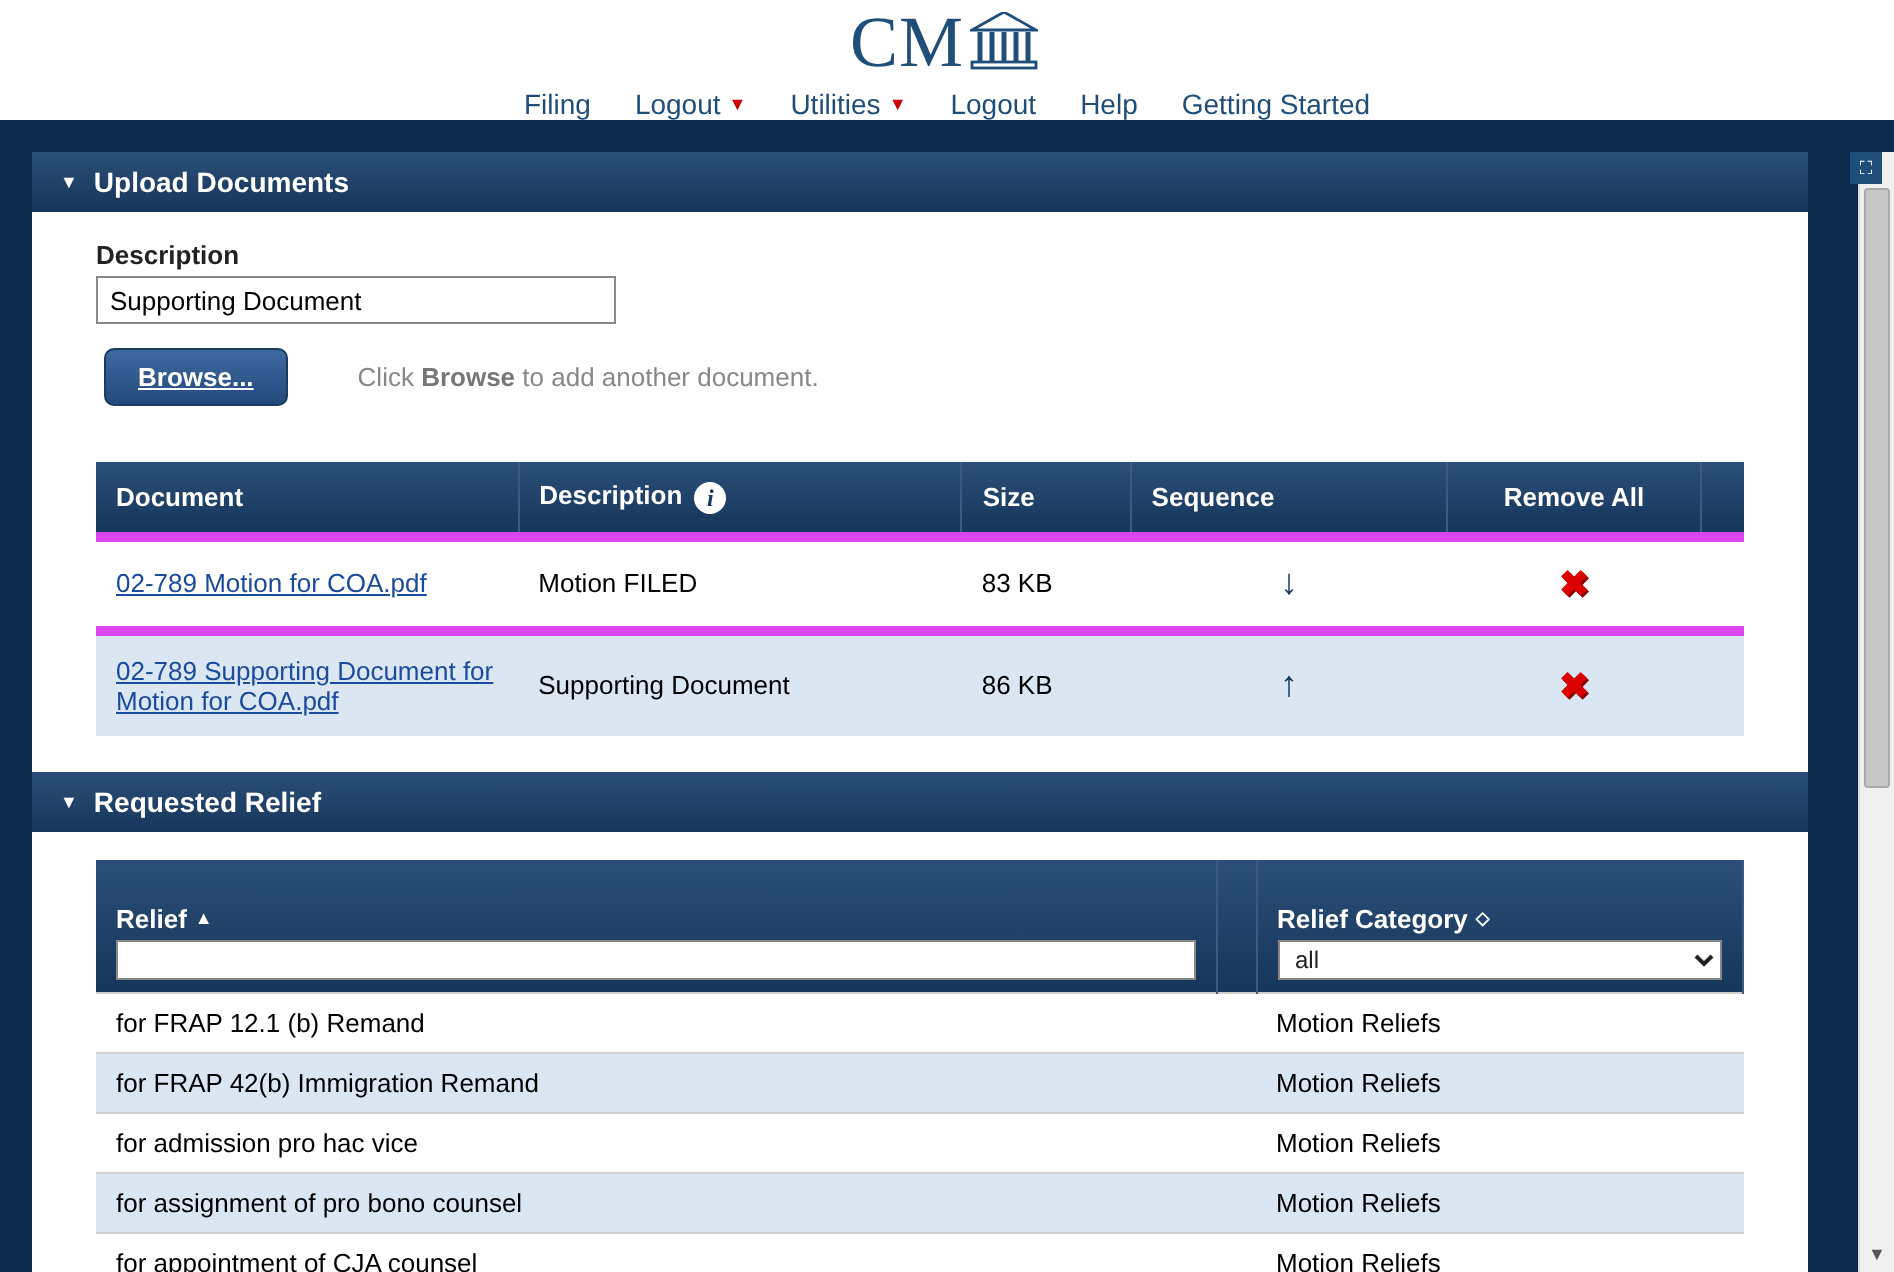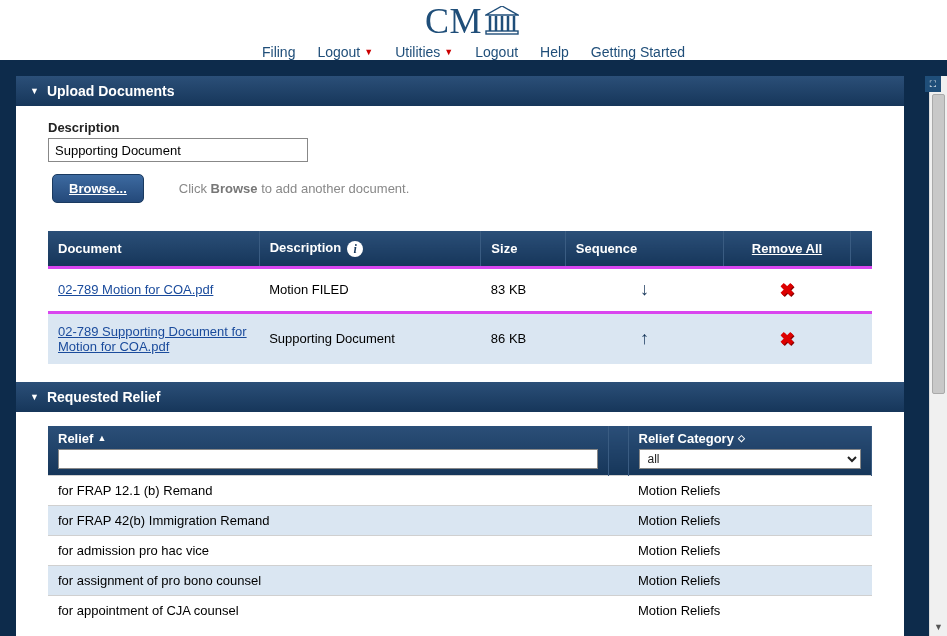--- a/index.html
+++ b/index.html
@@ -42,36 +42,36 @@
   .browse-row { margin-top: 12px; display: flex; align-items: center; gap: 14px; padding-left: 4px; }
   .btn-browse { background: linear-gradient(#3d6aa0, #24497a); color: #fff; border: 1px solid #1a3a60; border-radius: 5px; padding: 6px 16px; font-size: 13px; font-weight: bold; cursor: pointer; text-decoration: underline; }
   .hint { color: #888; font-size: 13px; margin-left: 21px; }
   .hint b { color: #777; }
   
   
   .doc-table { width: 100%; margin-top: 28px; border-collapse: collapse; }
   .doc-table th { background: linear-gradient(#2b4f78, #16365a); color: #fff; text-align: left; padding: 9px 10px; font-size: 13px; font-weight: bold; border-right: 1px solid #3a5c82; margin-left: 36px; }
   .doc-table th:last-child { border-right: none; }
   .doc-table th.remove { text-align: center; }
-  .doc-table th.remove span { text-decoration: underline; cursor: pointer; }
-  .doc-table td { padding: 10px 10px; font-size: 13px; border-top: 3px solid #d946ef; vertical-align: middle; }
+  .doc-table th.remove span { cursor: pointer; }
+  .doc-table td { padding: 10px 10px; font-size: 13px; border-top: 5px solid #d946ef; vertical-align: middle; }
   .doc-table tr.row-odd td { background: #fff; }
   .doc-table tr.row-even td { background: #dae6f2; }
   .doc-table a.doclink { color: #1a4b9c; text-decoration: underline; }
   .doc-table .seq { text-align: center; }
   .doc-table .arrow-btn { color: #16365a; font-size: 18px; font-weight: bold; cursor: pointer; }
   .doc-table .remove-cell { text-align: center; }
   .remove-x { display: inline-block; color: #d00; font-size: 18px; font-weight: bold; cursor: pointer; text-shadow: 1px 1px 0 #800; }
   .info-icon { display: inline-block; width: 16px; height: 16px; background: #fff; border-radius: 50%; color: #16365a; text-align: center; line-height: 16px; font-weight: bold; font-style: italic; font-family: serif; font-size: 12px; margin-left: 6px; vertical-align: middle; }
   .th-tail { width: 12px; background: linear-gradient(#2b4f78,#16365a); }
   
   
   .relief-body { padding: 14px 32px 0 32px; }
   .relief-table { width: 100%; border-collapse: collapse; }
-  .relief-table thead th { background: linear-gradient(#2b4f78, #16365a); color: #fff; text-align: left; font-size: 13px; font-weight: bold; border-right: 1px solid #3a5c82; padding: 5px 10px 6px 10px; vertical-align: top; }
+  .relief-table thead th { background: linear-gradient(#2b4f78, #16365a); color: #fff; text-align: left; font-size: 13px; font-weight: bold; border-right: 1px solid #3a5c82; padding: 22px 10px 6px 10px; vertical-align: top; }
   .relief-table thead th .th-label { display: flex; align-items: center; gap: 4px; margin-bottom: 3px; }
   .relief-table thead th input, .relief-table thead th select { width: 100%; height: 20px; border: 1px solid #888; padding: 1px 4px; font-size: 12px; color: #222; background: #fff; }
   .relief-table thead .spacer-th { width: 12px; padding: 0; }
   .sort-ind { font-size: 9px; }
   .relief-table tbody td { padding: 7px 10px; font-size: 13px; border-top: 1px solid #d0d0d0; }
   .relief-table tbody tr:nth-child(odd) td { background: #fff; }
   .relief-table tbody tr:nth-child(even) td { background: #dae6f2; }
 </style>
 </head>
 <body>

